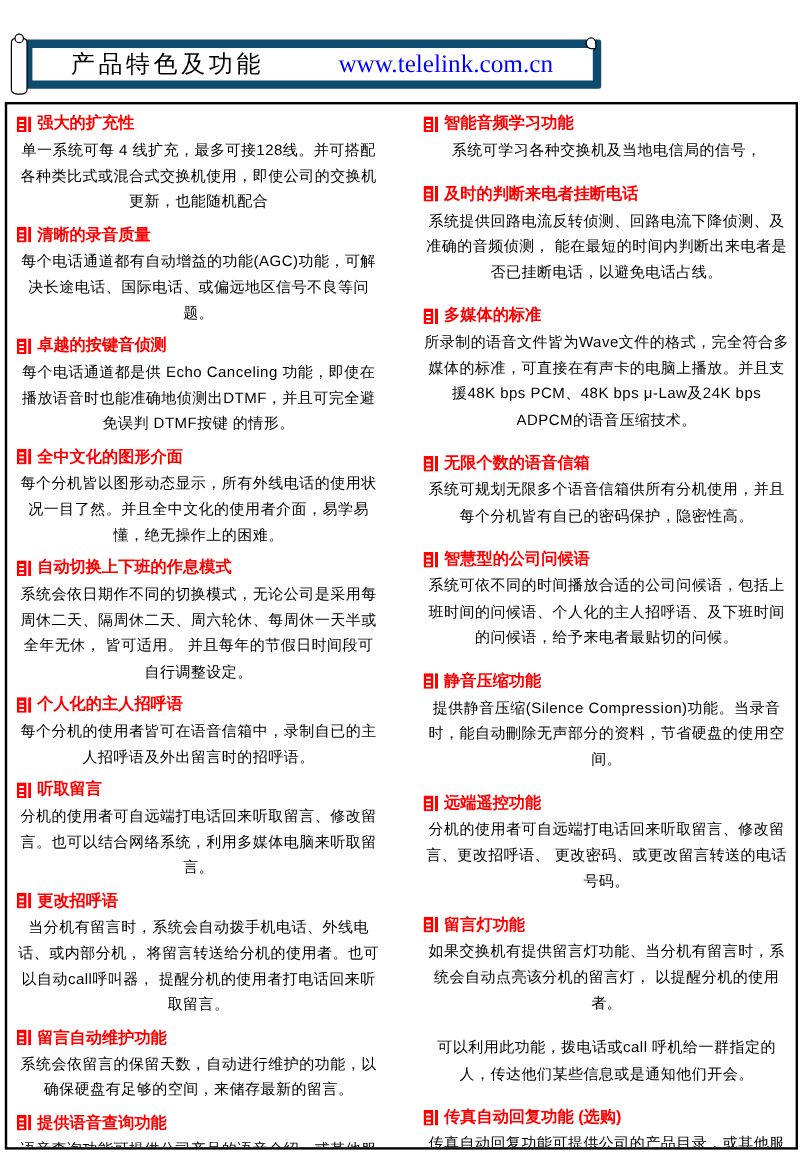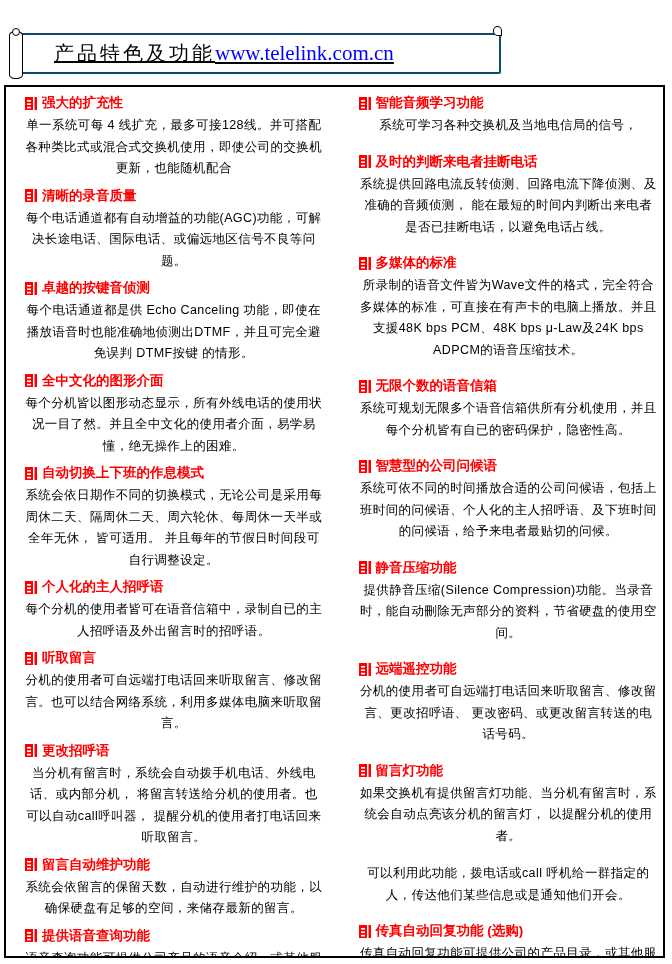--- a/index.html
+++ b/index.html
@@ -6,30 +6,30 @@
     font-family:"Liberation Sans","DejaVu Sans",sans-serif;}
   .page{position:relative;width:672px;height:964px;background:#fff;}
 
   
   .scroll-banner{position:absolute;left:8px;top:24px;width:497px;height:56px;}
   .scroll-roll{position:absolute;left:1px;top:7px;width:12px;height:46px;background:#fff;
     border:1px solid #000;border-radius:6px/4px;z-index:2;}
   .scroll-roll::before{content:"";position:absolute;left:2px;top:-4px;width:6px;height:6px;
     border:1px solid #000;border-radius:50%;background:#fff;}
   .scroll-band{position:absolute;left:12px;top:9px;width:481px;height:41px;background:#fff;
-    border:2px solid #0c4a6e;border-radius:2px;display:flex;align-items:center;padding-left:32px;box-sizing:border-box;text-decoration:underline;}
+    border:7px solid #0c4a6e;border-radius:2px;display:flex;align-items:center;padding-left:32px;box-sizing:border-box;}
   .scroll-band::after{content:"";position:absolute;right:-3px;top:-9px;width:7px;height:8px;
     border:1px solid #000;border-radius:60% 60% 0 60%;background:#fff;}
   .banner-title{font-size:20px;color:#000;letter-spacing:3px;white-space:nowrap;}
-  .banner-url{font-size:21px;color:#0000ff;
+  .banner-url{margin-left:62px;font-size:21px;color:#0000ff;
     font-family:"Liberation Serif","DejaVu Serif",serif;white-space:nowrap;text-decoration:none;}
 
   
   .content{position:absolute;left:4px;top:85px;width:661px;height:873px;border:2px solid #000;
-    box-sizing:border-box;padding:7px 5px 4px 16px;display:flex;overflow:hidden;gap:20px;}
+    box-sizing:border-box;padding:7px 5px 4px 5px;display:flex;overflow:hidden;gap:20px;}
   .col{box-sizing:border-box;}
   .col-left{width:326px;padding-left:3px;padding-right:8px;}
   .col-right{width:325px;padding-left:8px;}
 
   .section{margin:0;}
   .col-left .section + .section{margin-top:7px;}
   .col-right .section + .section{margin-top:16px;}
   .sec-head{display:flex;align-items:center;gap:5px;color:#ff0000;font-weight:bold;
     font-size:13.5px;line-height:18px;}
   .sec-head .bullet{flex:0 0 auto;display:inline-flex;}

